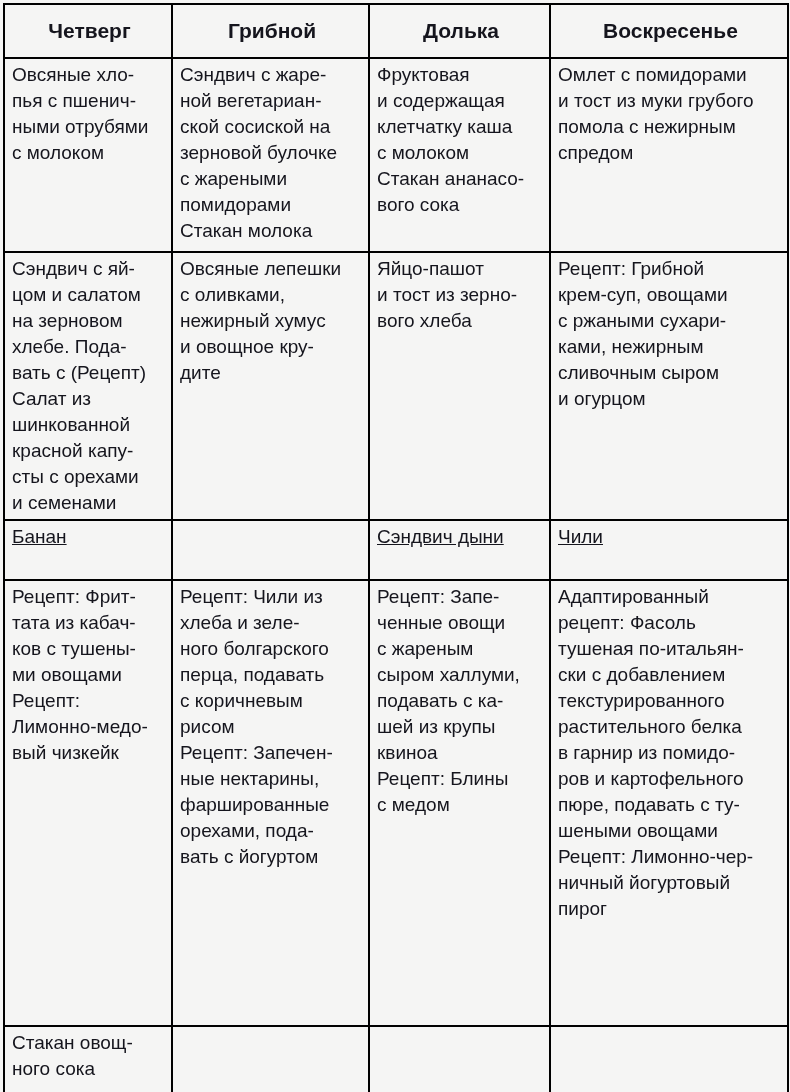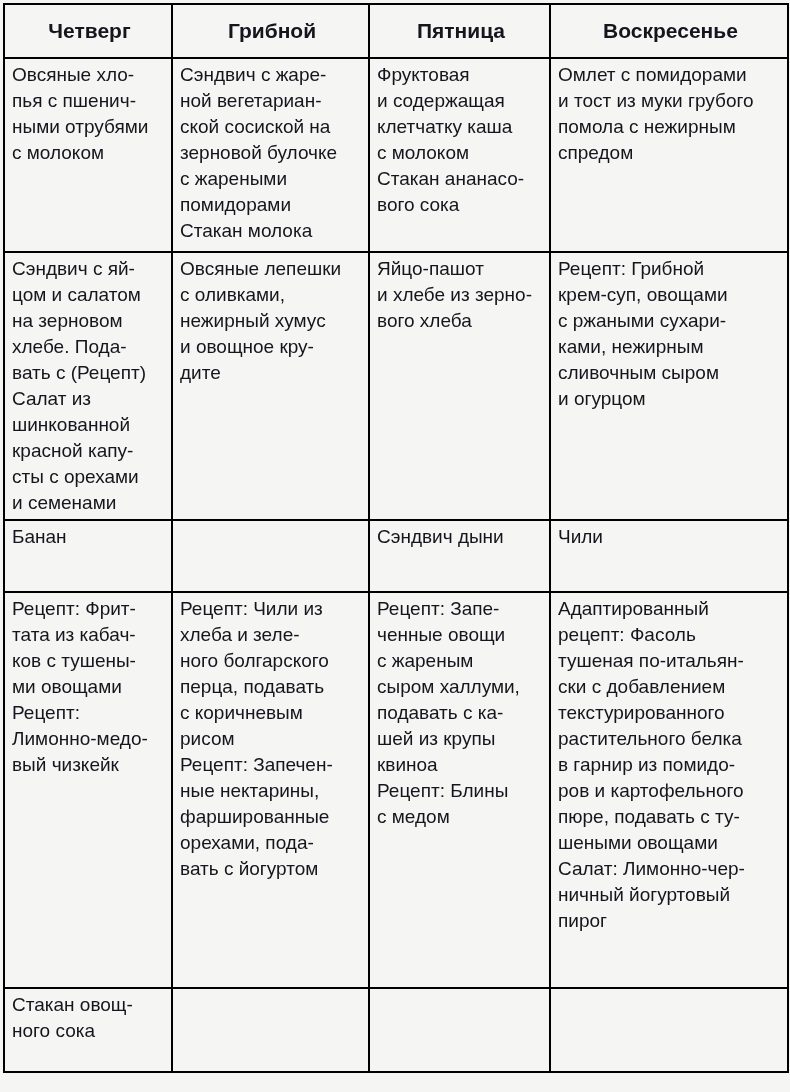--- a/index.html
+++ b/index.html
@@ -42,40 +42,40 @@
     text-align: center;
     vertical-align: middle;
     font-weight: bold;
     font-size: 21px;
     white-space: normal;
   }
   tr.r-header { height: 54px; }
   tr.r-1 { height: 194px; }
   tr.r-2 { height: 60px; }
   tr.r-3 { height: 190px; border-radius: 7px; }
-  tr.r-4 { height: 72px; }
-  tr.r-5 { height: 396px; }
+  tr.r-4 { height: 60px; text-decoration: underline; }
+  tr.r-5 { height: 446px; }
   tr.r-6 { height: 84px; }
 </style>
 </head>
 <body>
 
 <div class="page">
   <table class="meal-table">
     <colgroup>
       <col class="c1">
         <col class="c2">
         <col class="c3">
         <col class="c4">
     </colgroup>
     <thead>
       <tr class="r-header">
         <th>Четверг</th>
         <th>Грибной</th>
-        <th>Пятница</th>
+        <th>Долька</th>
         <th>Воскресенье</th>
       </tr>
     </thead>
     <tbody>
       <tr class="r-1">
         <td>Овсяные хло-
 пья с пшенич-
 ными отрубями
 с молоком</td>
         <td>Сэндвич с жаре-
@@ -106,21 +106,21 @@
 шинкованной
 красной капу-
 сты с орехами
 и семенами</td>
         <td>Овсяные лепешки
 с оливками,
 нежирный хумус
 и овощное кру-
 дите</td>
         <td>Яйцо-пашот
-и хлебе из зерно-
+и тост из зерно-
 вого хлеба</td>
         <td>Рецепт: Грибной
 крем-суп, овощами
 с ржаными сухари-
 ками, нежирным
 сливочным сыром
 и огурцом</td>
       </tr>
       <tr class="r-4">
         <td>Банан</td>
@@ -159,21 +159,21 @@
         <td>Адаптированный
 рецепт: Фасоль
 тушеная по-итальян-
 ски с добавлением
 текстурированного
 растительного белка
 в гарнир из помидо-
 ров и картофельного
 пюре, подавать с ту-
 шеными овощами
-Салат: Лимонно-чер-
+Рецепт: Лимонно-чер-
 ничный йогуртовый
 пирог</td>
       </tr>
       <tr class="r-6">
         <td>Стакан овощ-
 ного сока</td>
         <td></td>
         <td></td>
         <td></td>
       </tr>

